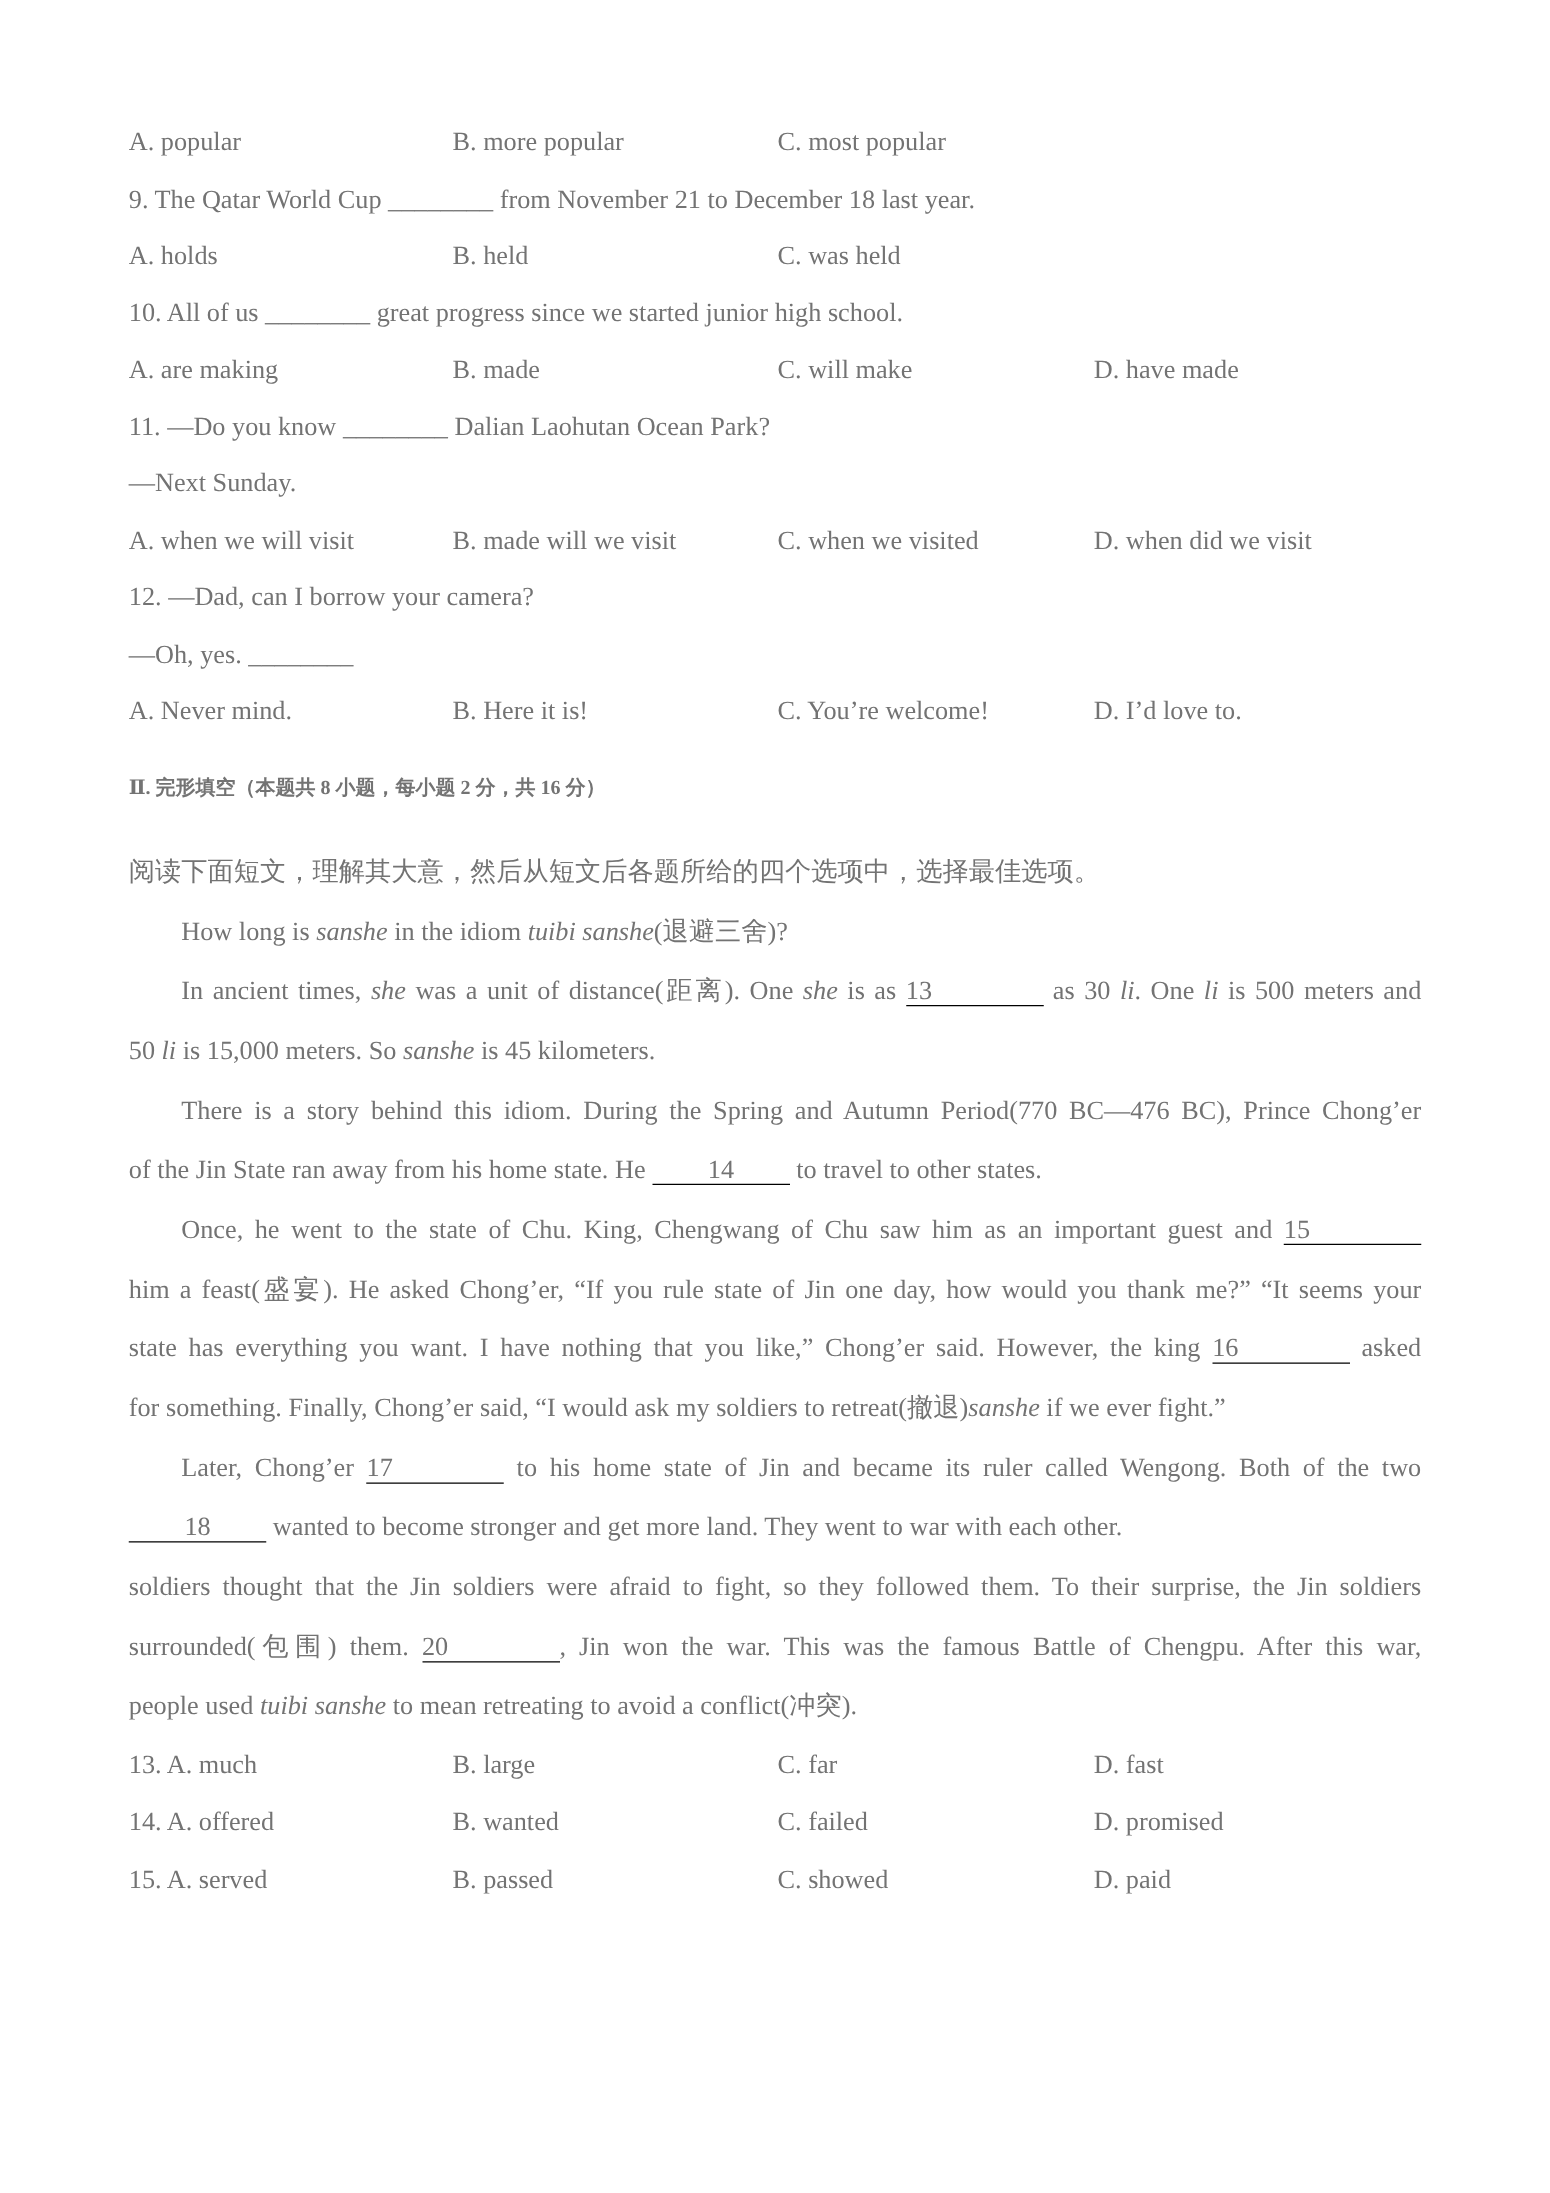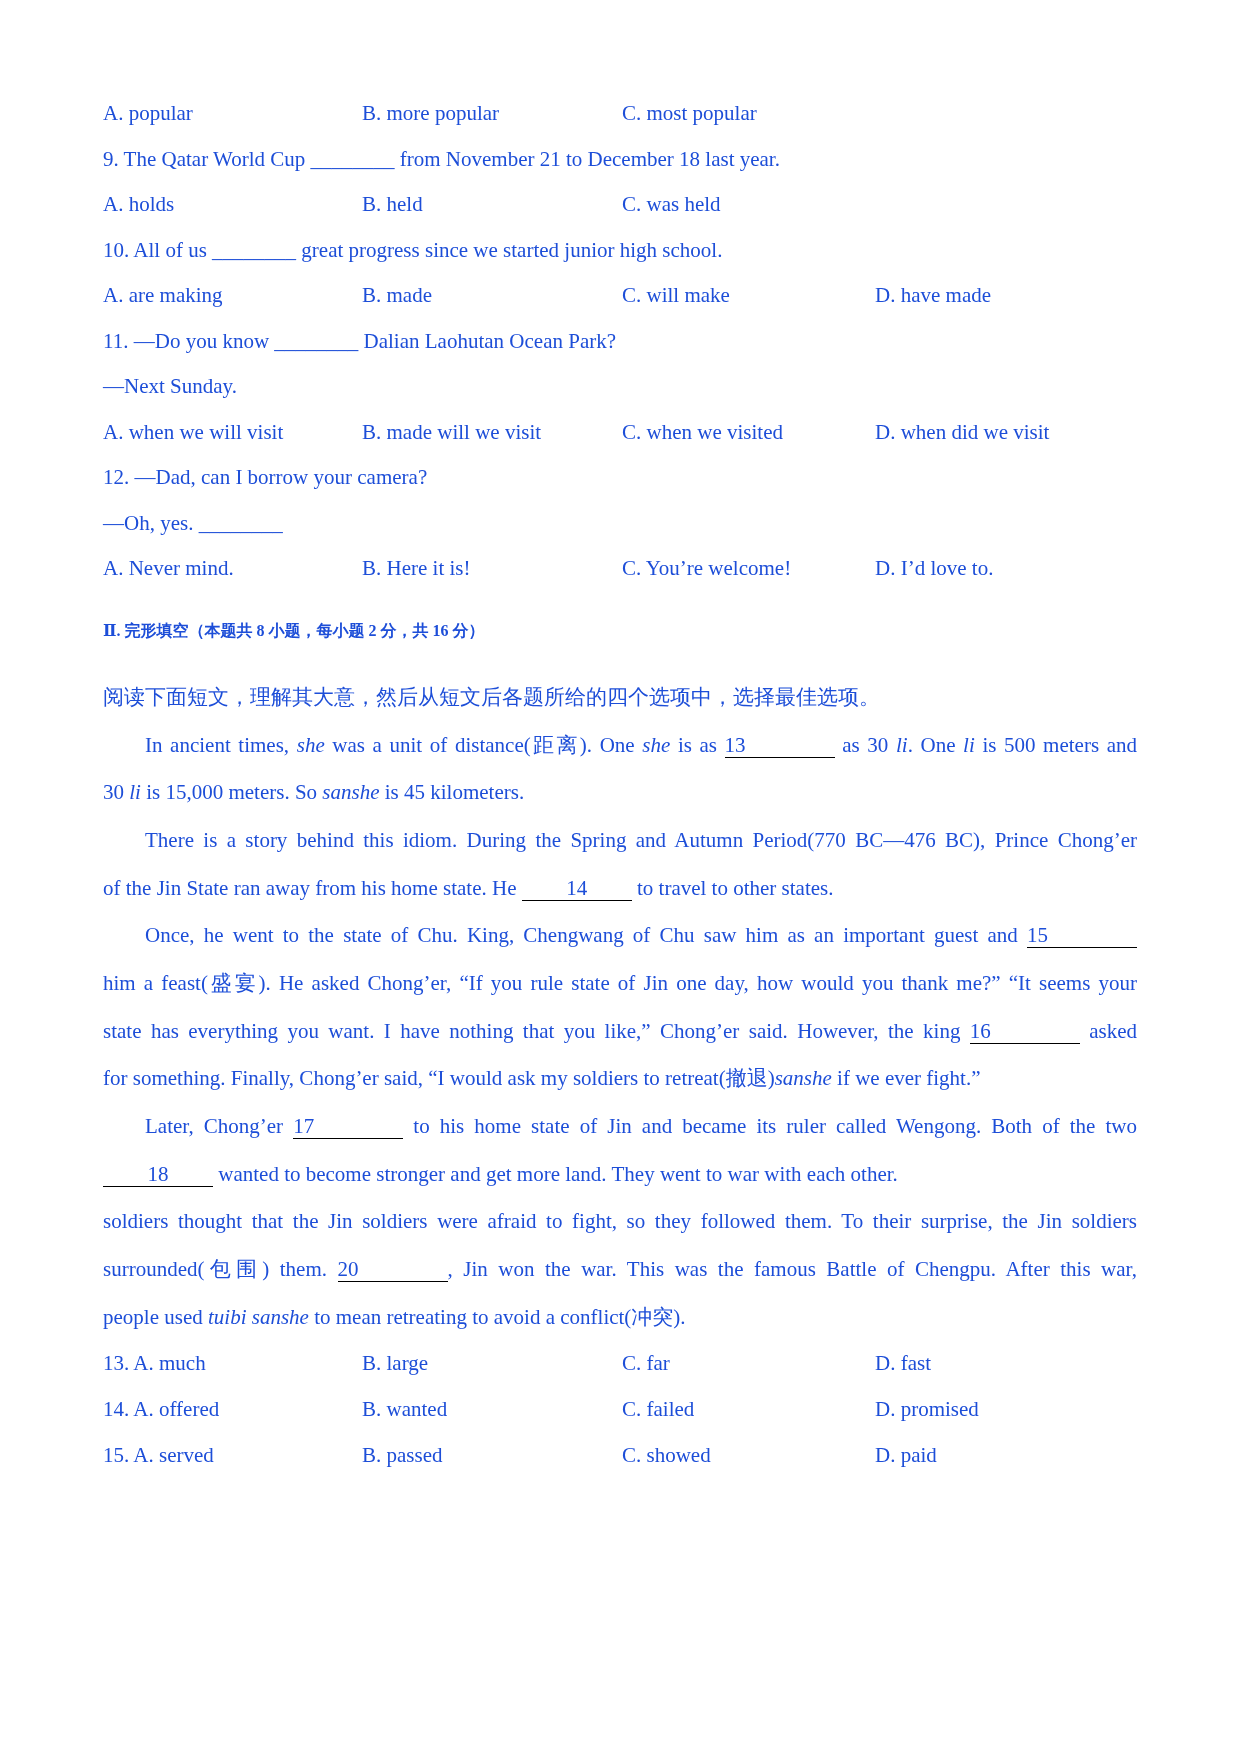--- a/index.html
+++ b/index.html
@@ -1,20 +1,20 @@
 <!DOCTYPE html>
 <html><head>
 <meta charset="utf-8">
 <style>
   html,body { margin:0; padding:0; background:#ffffff; }
   .page {
     position:relative;
     width:1240px; height:1604px;
     background:#ffffff;
-    color:#1d4ed8;
+    color:#737373;
     font-family:"Liberation Serif", "DejaVu Serif", serif;
     overflow:hidden;
   }
   .content { position:absolute; left:103px; top:0; width:1034px; }
 
   
   .part1 { margin-top:91px; font-size:21px; }
   .part1 .qline { line-height:45.5px; height:45.5px; white-space:nowrap; }
   .optrow { display:grid; grid-template-columns:259px 260px 253px auto; }
   .part1 .optrow { line-height:45.5px; height:45.5px; }
@@ -87,22 +87,23 @@
         <span class="oc">B. Here it is!</span>
         <span class="oc">C. You’re welcome!</span>
         <span class="oc">D. I’d love to.</span>
       </div>
     </div>
 
     <div class="sec-title">Ⅱ. 完形填空（本题共 8 小题，每小题 2 分，共 16 分）</div>
     <div class="instruction">阅读下面短文，理解其大意，然后从短文后各题所给的四个选项中，选择最佳选项。</div>
 
     <div class="passage" id="passage">
+        <div class="pline ind"><span>How long is </span><span class="it">sanshe</span><span> in the idiom </span><span class="it">tuibi sanshe</span><span>(退避三舍)?</span></div>
         <div class="pline j ind"><span>In ancient times, </span><span class="it">she</span><span> was a unit of distance(距离). One </span><span class="it">she</span><span> is as </span><span class="cblank">13</span><span> as 30 </span><span class="it">li</span><span>. One </span><span class="it">li</span><span> is 500 meters and</span></div>
-        <div class="pline"><span>30 </span><span class="it">li</span><span> is 15,000 meters. So </span><span class="it">sanshe</span><span> is 45 kilometers.</span></div>
+        <div class="pline"><span>50 </span><span class="it">li</span><span> is 15,000 meters. So </span><span class="it">sanshe</span><span> is 45 kilometers.</span></div>
         <div class="pline j ind"><span>There is a story behind this idiom. During the Spring and Autumn Period(770 BC—476 BC), Prince Chong’er</span></div>
         <div class="pline"><span>of the Jin State ran away from his home state. He </span><span class="cblank">14</span><span> to travel to other states.</span></div>
         <div class="pline j ind"><span>Once, he went to the state of Chu. King, Chengwang of Chu saw him as an important guest and </span><span class="cblank">15</span></div>
         <div class="pline j"><span>him a feast(盛宴). He asked Chong’er, “If you rule state of Jin one day, how would you thank me?” “It seems your</span></div>
         <div class="pline j"><span>state has everything you want. I have nothing that you like,” Chong’er said. However, the king </span><span class="cblank">16</span><span> asked</span></div>
         <div class="pline"><span>for something. Finally, Chong’er said, “I would ask my soldiers to retreat(撤退)</span><span class="it">sanshe</span><span> if we ever fight.”</span></div>
         <div class="pline j ind"><span>Later, Chong’er </span><span class="cblank">17</span><span> to his home state of Jin and became its ruler called Wengong. Both of the two</span></div>
         <div class="pline"><span class="cblank">18</span><span> wanted to become stronger and get more land. They went to war with each other.</span></div>
         <div class="pline j"><span>soldiers thought that the Jin soldiers were afraid to fight, so they followed them. To their surprise, the Jin soldiers</span></div>
         <div class="pline j"><span>surrounded(包围) them. </span><span class="cblank">20</span><span>, Jin won the war. This was the famous Battle of Chengpu. After this war,</span></div>

